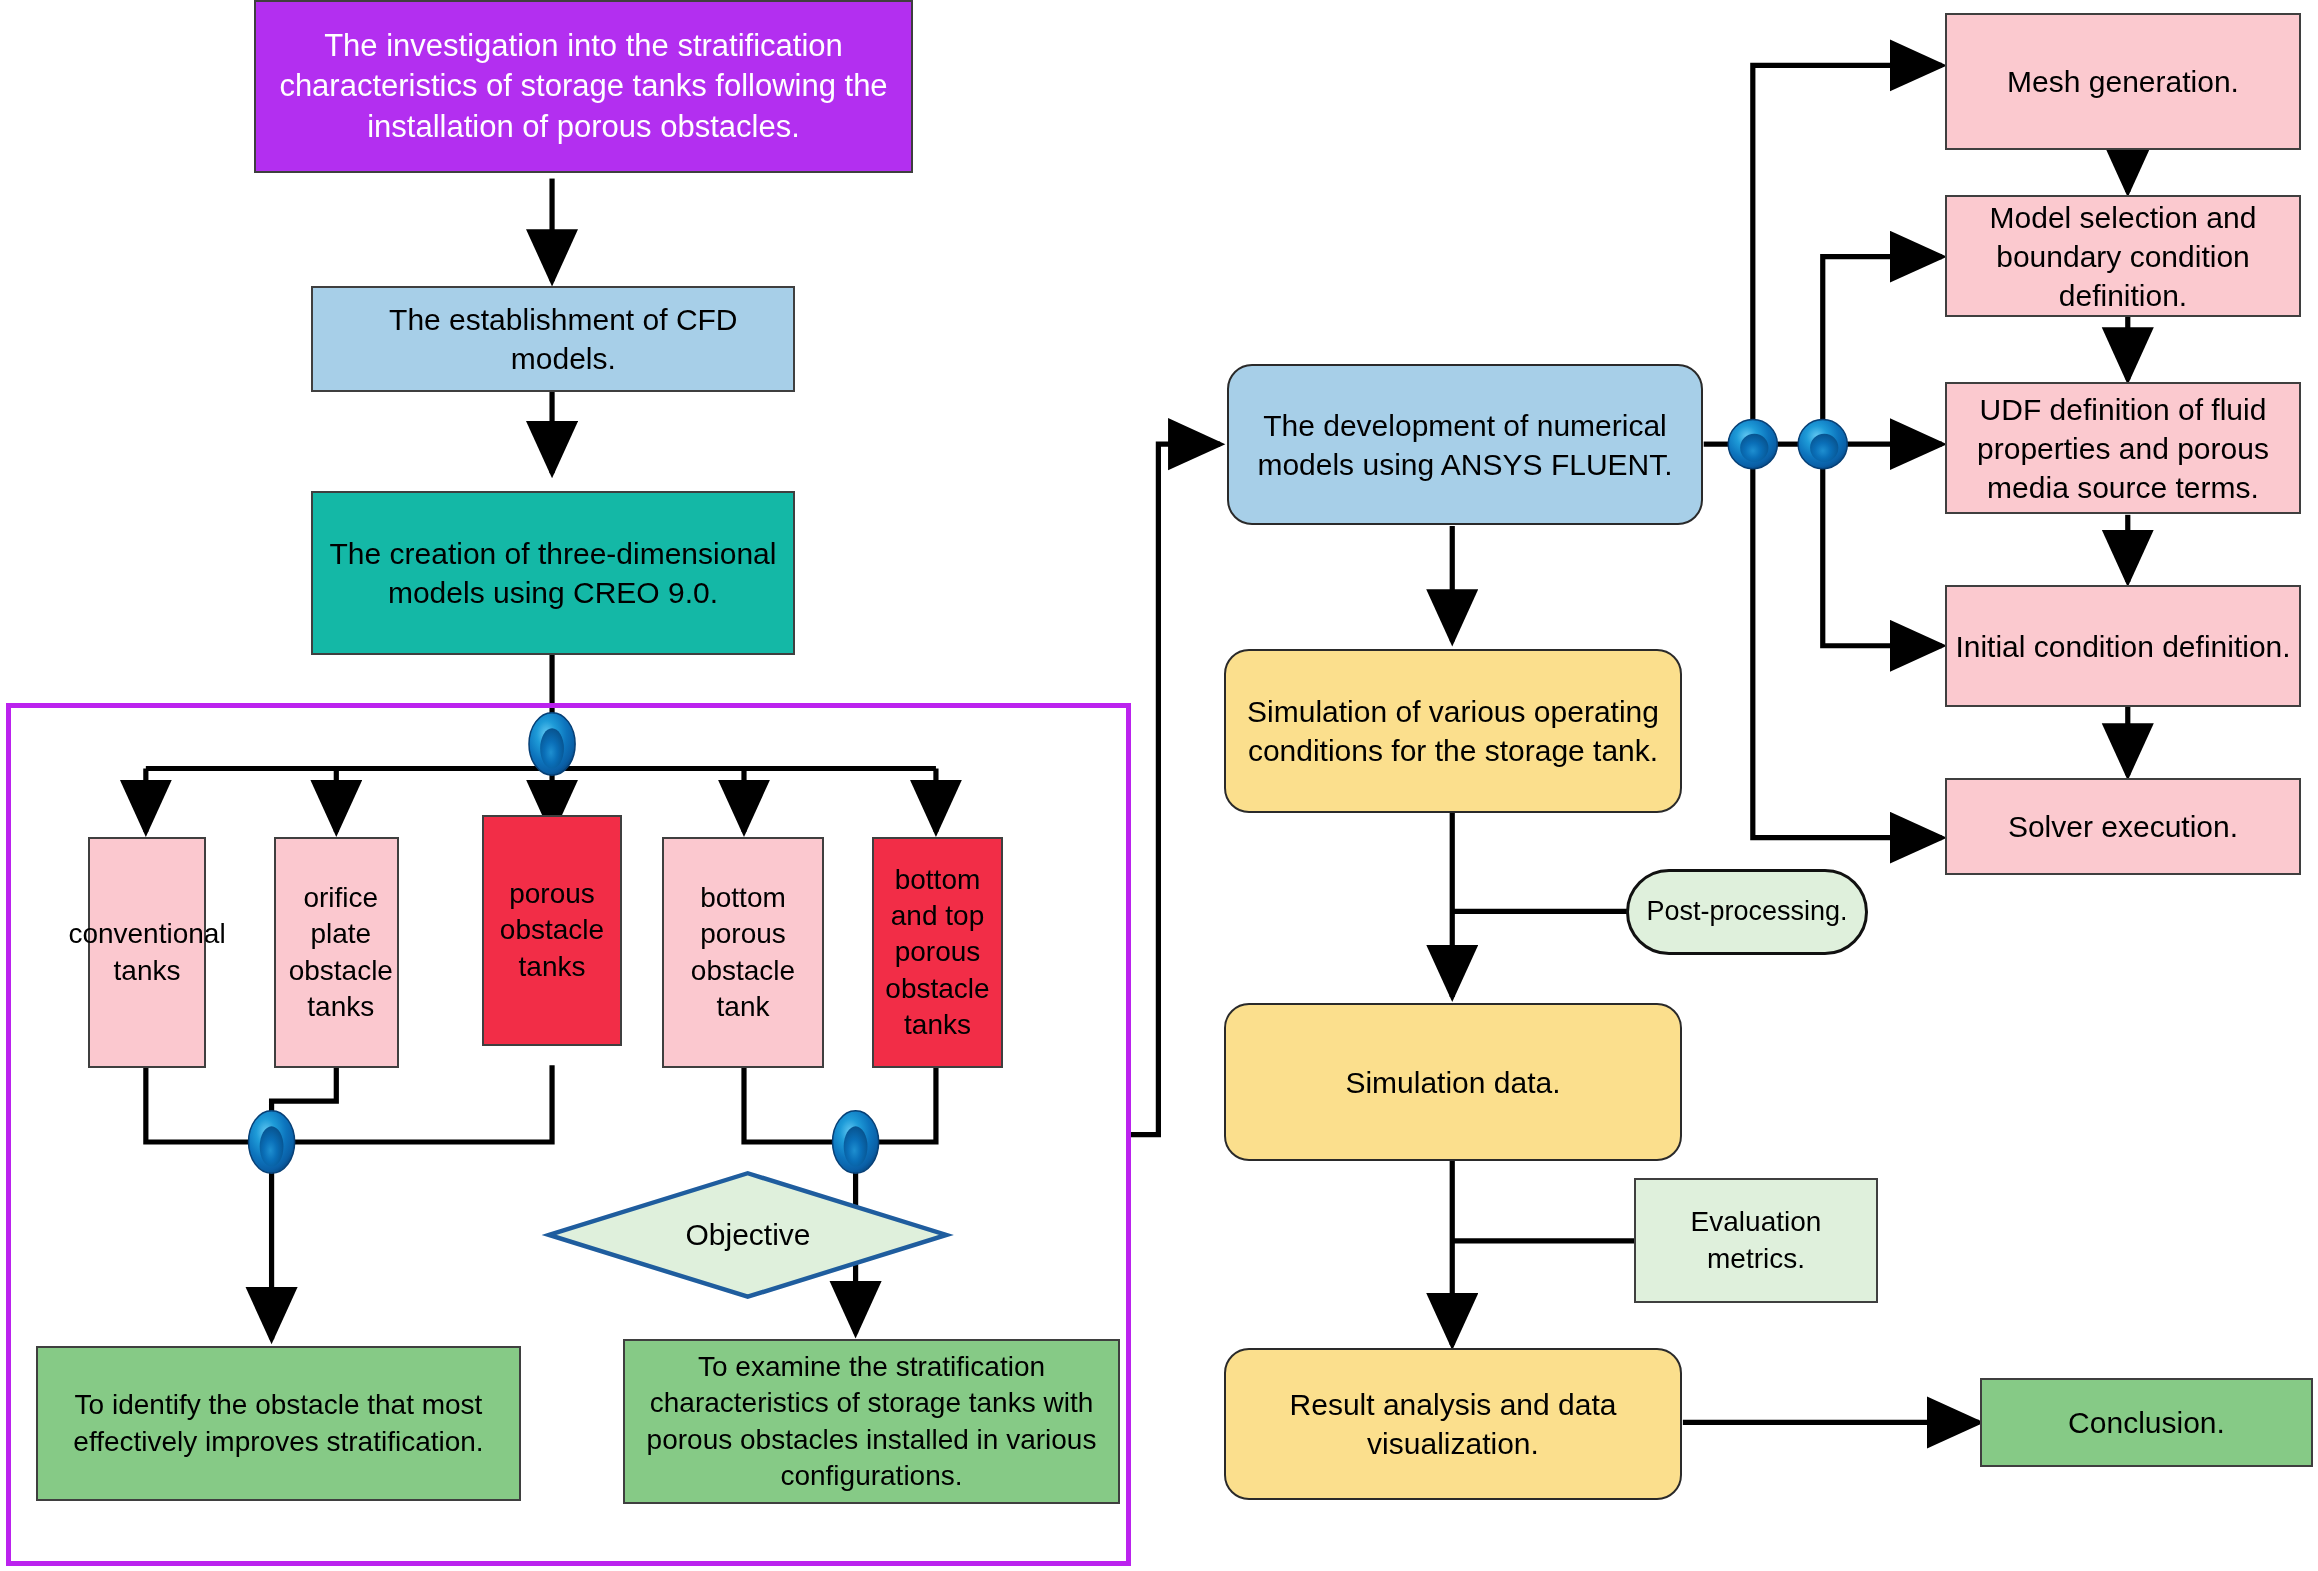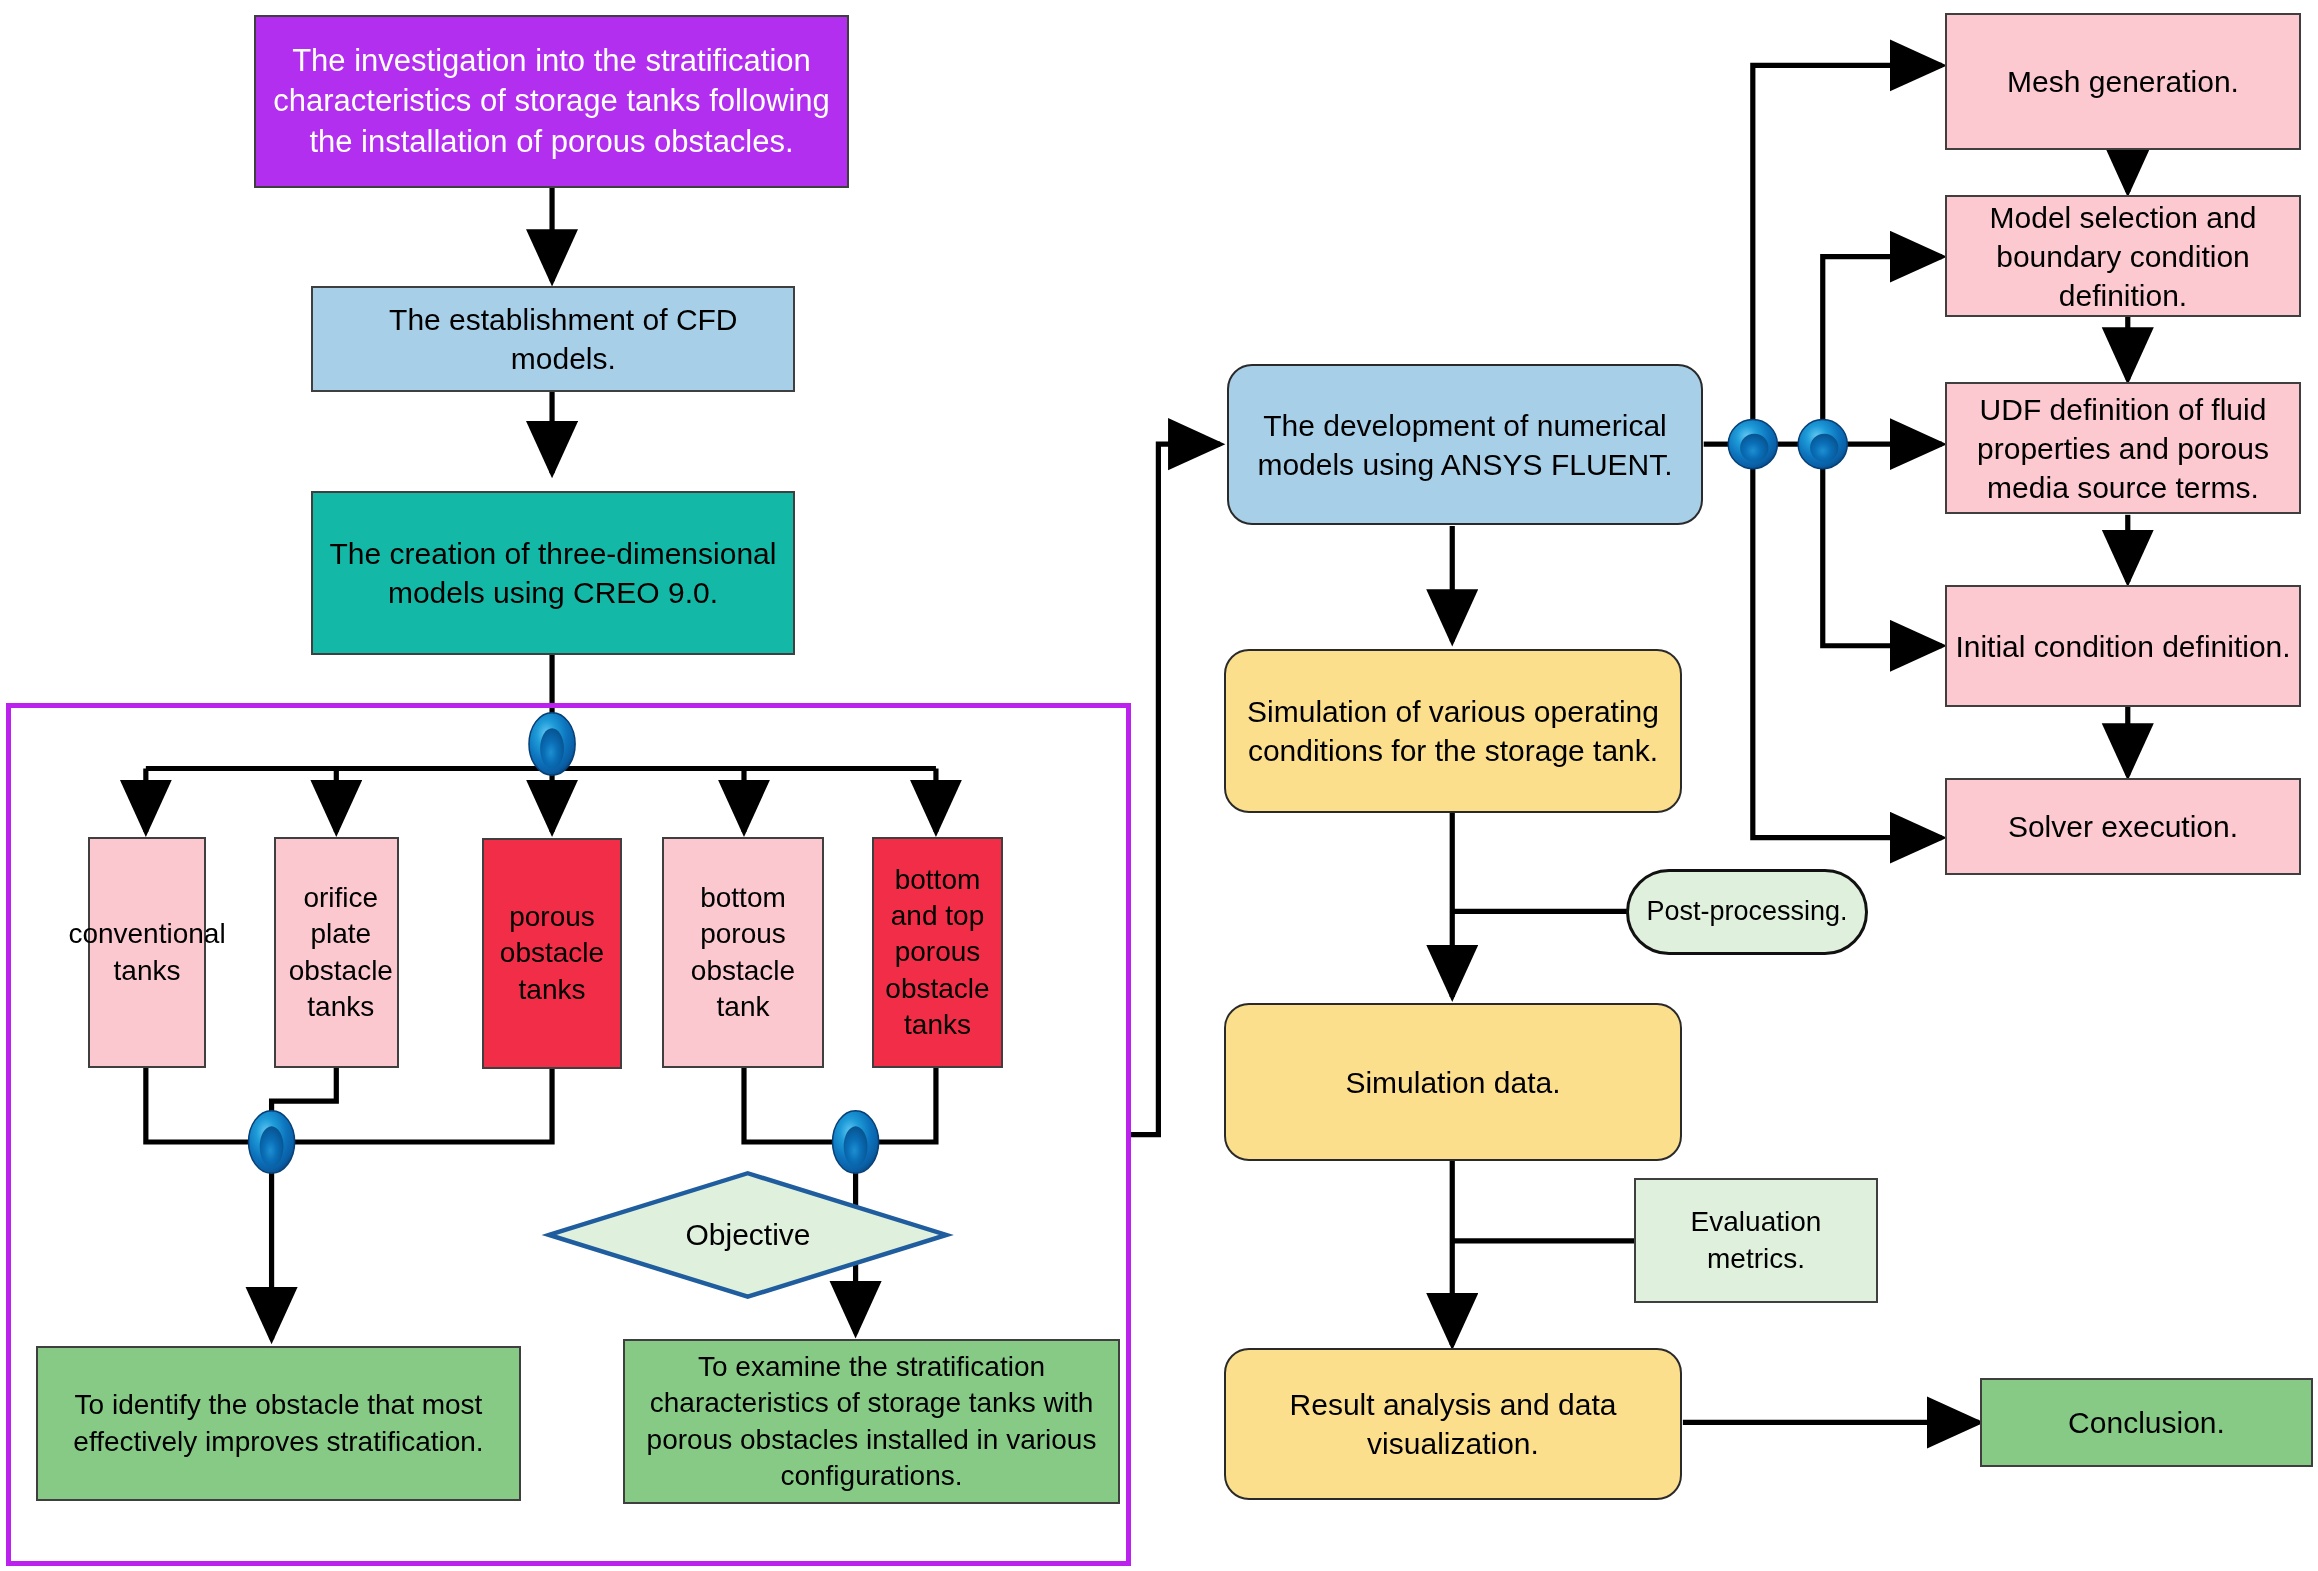--- a/index.html
+++ b/index.html
@@ -130,33 +130,33 @@
         <circle cx="2450" cy="597" r="33" fill="url(#sphere)" stroke="#063f75" stroke-width="2"></circle>
         <circle cx="2452" cy="602" r="19" fill="url(#sphereInner)"></circle>
       </g>
     </g>
 
     <g>
       <polygon points="738,1660 1005,1577 1272,1660 1005,1743" fill="#dff0dc" stroke="#1f5d9e" stroke-width="6"></polygon>
     </g>
   </svg>
 
-  <div class="node rect c-purple f42" style="left:254px;top:15px;width:595px;height:173px;">The investigation into the stratification characteristics of storage tanks following the installation of porous obstacles.</div>
+  <div class="node rect c-purple f42" style="left:254px;top:0;width:659px;height:173px;">The investigation into the stratification characteristics of storage tanks following the installation of porous obstacles.</div>
 
   <div class="node rect c-blue f40" style="left:311px;top:286px;width:484px;height:106px;padding-left:28px;">The establishment of CFD models.</div>
 
   <div class="node rect c-orange f40" style="left:311px;top:475px;width:484px;height:164px;">The creation of three-dimensional models using CREO 9.0.</div>
 
   <div class="frame" style="left:6px;top:703px;width:1125px;height:863px;"></div>
 
   <div class="node rect c-pinklight f38" style="left:88px;top:837px;width:118px;height:231px;">conventional tanks</div>
 
   <div class="node rect c-pinklight f38" style="left:274px;top:837px;width:125px;height:231px;padding-left:16px;">orifice plate obstacle tanks</div>
 
-  <div class="node rect c-red f38" style="left:482px;top:838px;width:140px;height:231px;">porous obstacle tanks</div>
+  <div class="node rect c-red f38" style="left:482px;top:815px;width:140px;height:231px;">porous obstacle tanks</div>
 
   <div class="node rect c-pinklight f38" style="left:662px;top:837px;width:162px;height:231px;">bottom porous obstacle tank</div>
 
   <div class="node rect c-red f38" style="left:872px;top:837px;width:131px;height:231px;">bottom and top porous obstacle tanks</div>
 
   <div class="node f40" style="left:655px;top:1212px;width:186px;height:45px;background:transparent;border:none;">Objective</div>
 
   <div class="node rect c-green f38" style="left:36px;top:1346px;width:485px;height:155px;">To identify the obstacle that most effectively improves stratification.</div>
 
   <div class="node rect c-green f38" style="left:623px;top:1339px;width:497px;height:165px;">To examine the stratification characteristics of storage tanks with porous obstacles installed in various configurations.</div>

